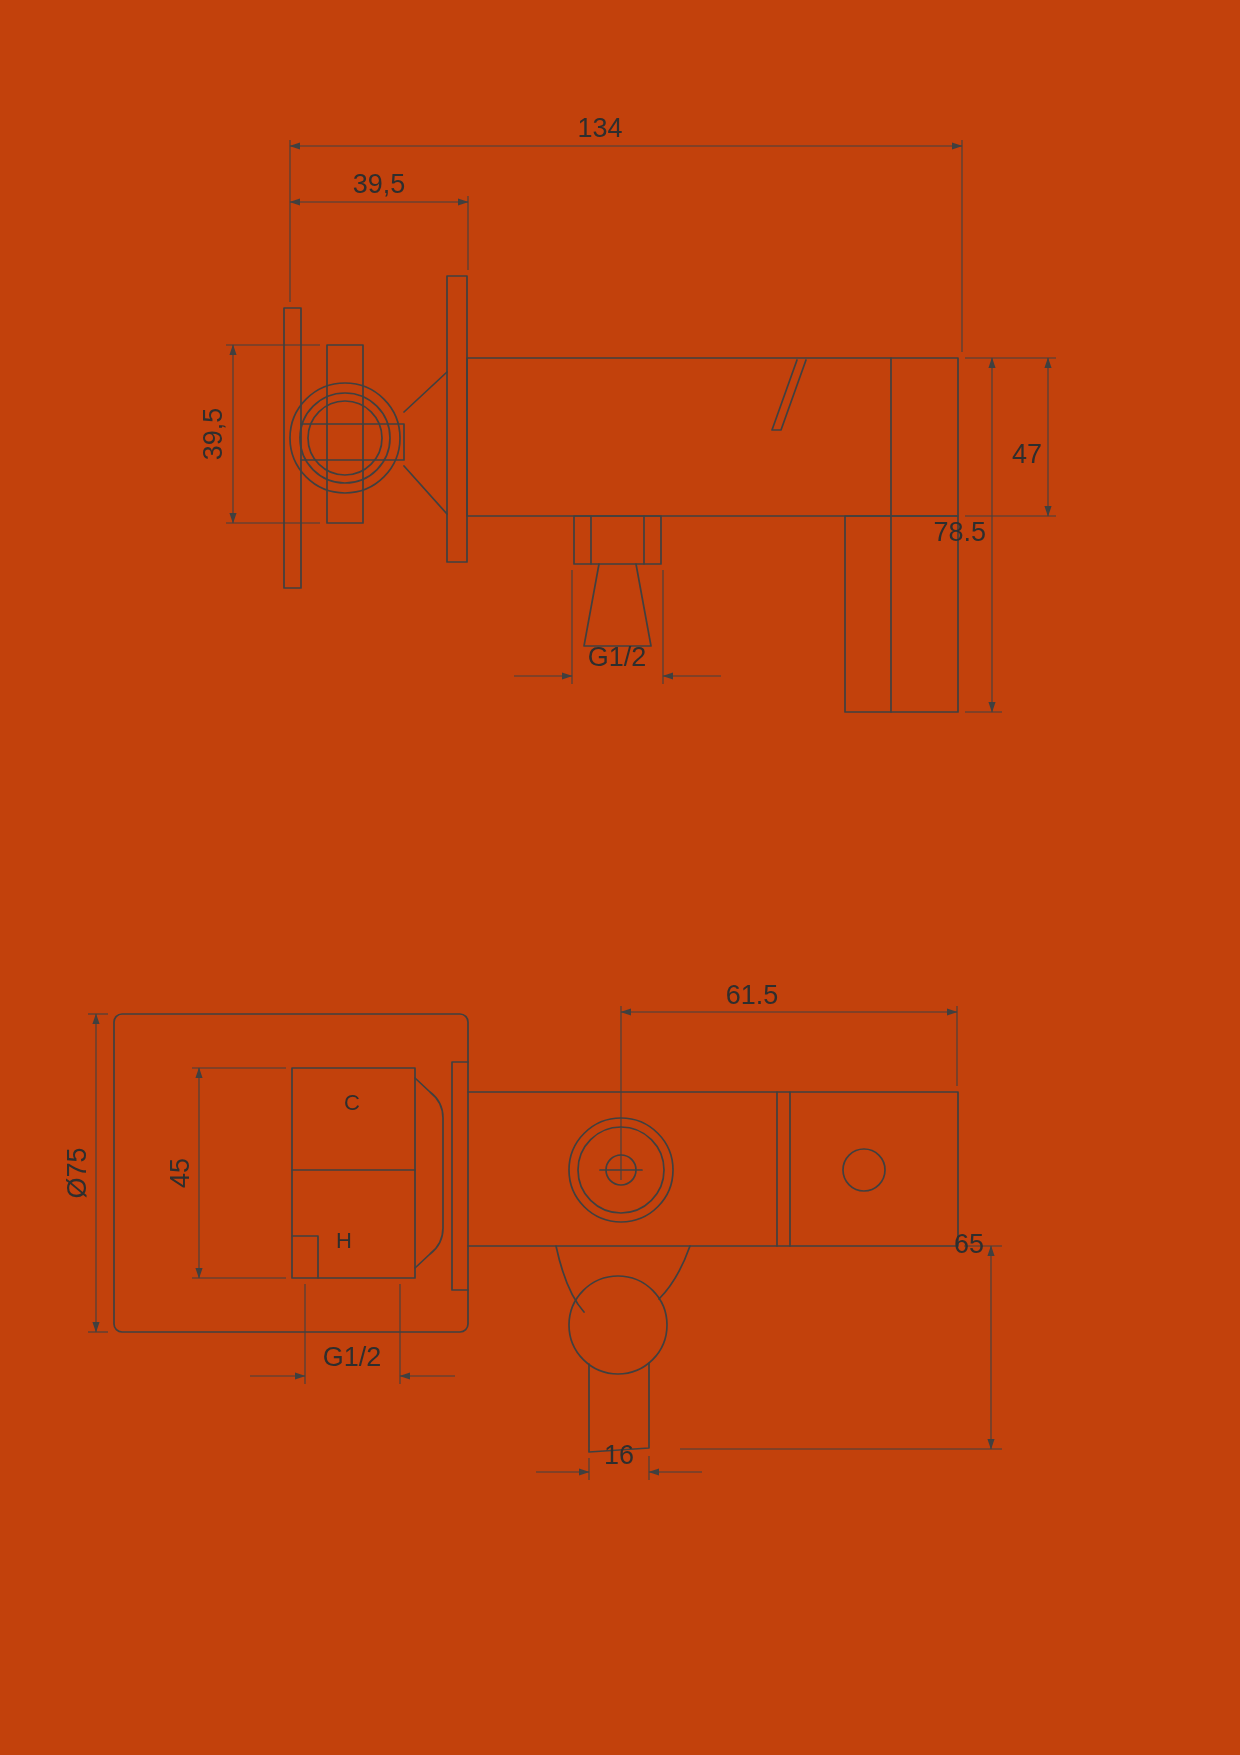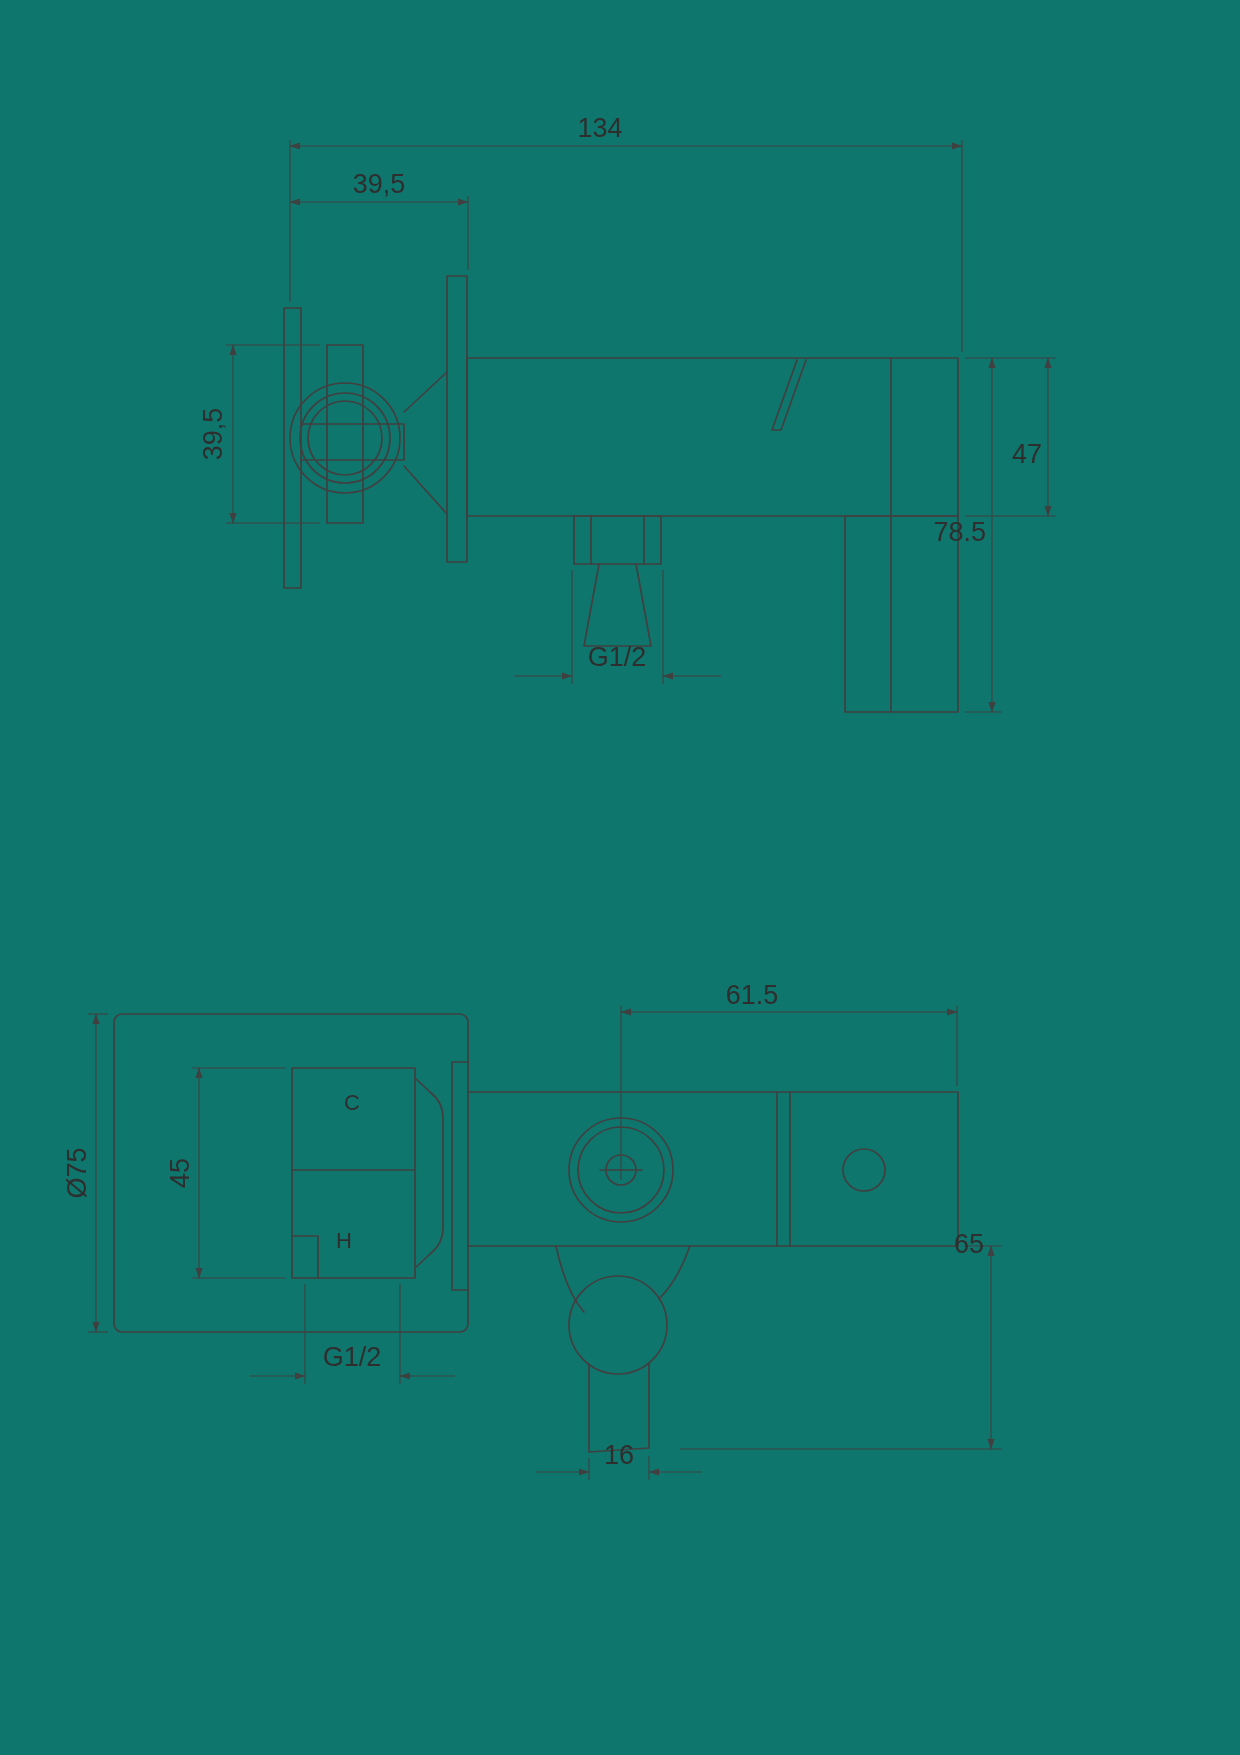--- a/index.html
+++ b/index.html
@@ -1,16 +1,16 @@
 <!DOCTYPE html>
 <html style="--line: #404040;"><head>
 <meta charset="utf-8">
 <style>
   html,body{margin:0;padding:0;background:#ffffff}
-  .sheet{position:relative;width:1240px;height:1755px;background:#0f766e;overflow:hidden}
+  .sheet{position:relative;width:1240px;height:1755px;background:#c2410c;overflow:hidden}
   svg{display:block}
   .ol{fill:none;stroke:var(--line,#404040);stroke-width:1.7;stroke-linecap:round;stroke-linejoin:round}
   .dl{fill:none;stroke:var(--line,#404040);stroke-width:1.1}
   .txt text{fill:#2e2e2e;font-family:"Liberation Sans","DejaVu Sans",sans-serif;font-size:27px}
   .txt text.small{font-size:22px}
 </style>
 </head>
 <body>
 
 <div class="sheet">

